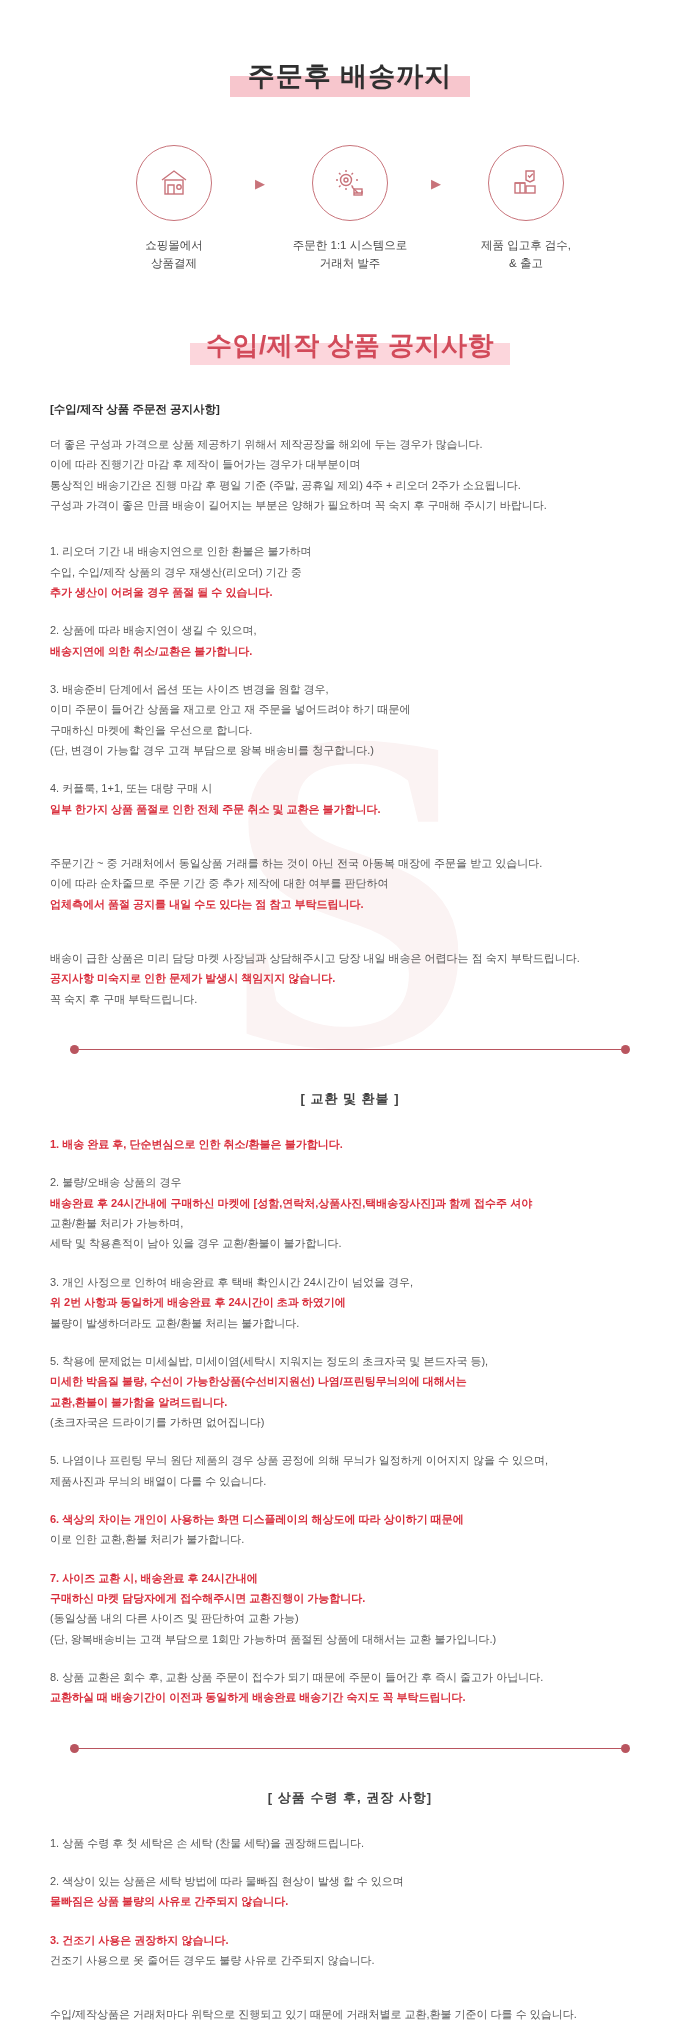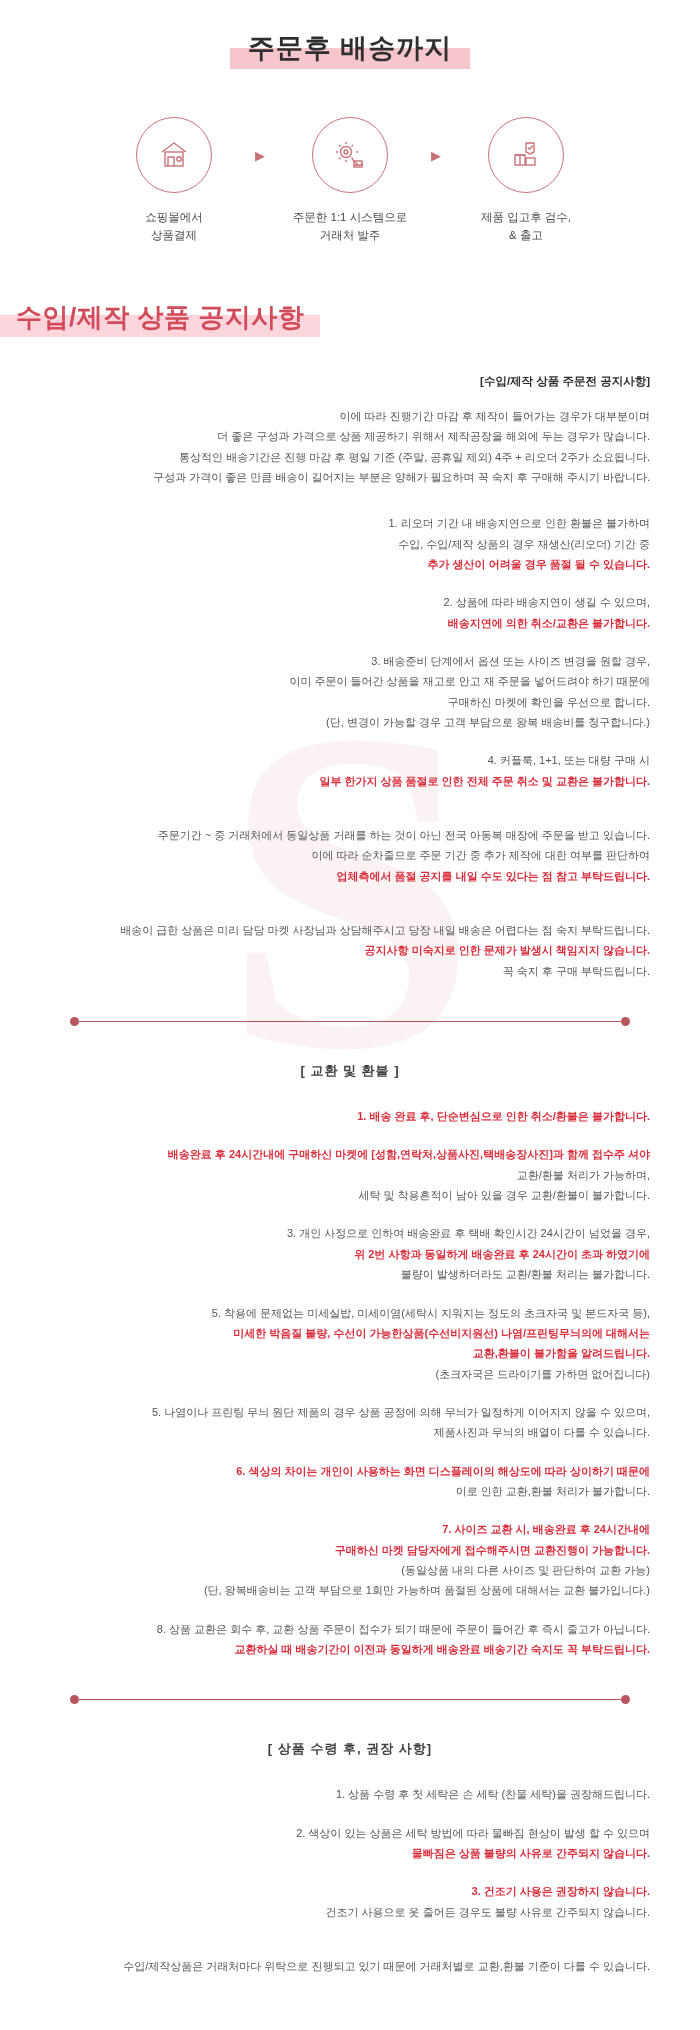--- a/index.html
+++ b/index.html
@@ -28,21 +28,21 @@
     font-family:"Liberation Serif","DejaVu Serif",serif;
     font-weight:700;
     z-index:0;
     user-select:none;
   }
   .content{position:relative;z-index:1;}
 
   
   .top-title-wrap{
     text-align:center;
-    padding-top:28px;
+    padding-top:56px;
   }
   .top-title{
     display:inline-block;
     font-size:27px;
     font-weight:bold;
     color:#2f2f2f;
     letter-spacing:1px;
     padding:2px 18px 3px;
     background:linear-gradient(to top,#f7c6cd 0%,#f7c6cd 52%,transparent 52%,transparent 100%);
   }
@@ -76,34 +76,34 @@
   }
   .arrow{
     margin-top:32px;
     width:14px;
     color:#c8737a;
     font-size:13px;
     line-height:1;
   }
 
   
-  .sec-head-wrap{text-align:left;margin-top:54px;}
+  .sec-head-wrap{text-align:center;margin-top:54px;}
   .sec-head{
     display:inline-block;
     font-size:26px;
     font-weight:bold;
     color:#d24b5a;
     letter-spacing:0.5px;
     padding:1px 16px 2px;
     background:linear-gradient(to top,#fcd6dc 0%,#fcd6dc 58%,transparent 58%,transparent 100%);
   }
 
   
   .block{
-    text-align:right;
+    text-align:left;
     font-size:11px;
     line-height:1.85;
     color:#555;
     margin:0 auto;
     width:600px;
   }
   .b-title{
     font-weight:bold;
     color:#2d2d2d;
     font-size:11.5px;
@@ -216,22 +216,22 @@
     <div class="sec-head-wrap">
       <span class="sec-head">수입/제작 상품 공지사항</span>
     </div>
 
     <div class="gap-34"></div>
 
     <div class="block">
       <div class="b-title">[수입/제작 상품 주문전 공지사항]</div>
       <div class="gap-14"></div>
       <div>
+        <div>더 좋은 구성과 가격으로 상품 제공하기 위해서 제작공장을 해외에 두는 경우가 많습니다.</div>
         <div>이에 따라 진행기간 마감 후 제작이 들어가는 경우가 대부분이며</div>
-        <div>더 좋은 구성과 가격으로 상품 제공하기 위해서 제작공장을 해외에 두는 경우가 많습니다.</div>
         <div>통상적인 배송기간은 진행 마감 후 평일 기준 (주말, 공휴일 제외) 4주 + 리오더 2주가 소요됩니다.</div>
         <div>구성과 가격이 좋은 만큼 배송이 길어지는 부분은 양해가 필요하며 꼭 숙지 후 구매해 주시기 바랍니다.</div>
       </div>
       <div class="gap-26"></div>
 
       <div>
         <div>1. 리오더 기간 내 배송지연으로 인한 환불은 불가하며</div>
         <div>수입, 수입/제작 상품의 경우 재생산(리오더) 기간 중</div>
         <div class="red">추가 생산이 어려울 경우 품절 될 수 있습니다.</div>
       </div>
@@ -283,20 +283,21 @@
     <div class="gap-26"></div>
 
     <div class="block">
 
       <div>
         <div class="red">1. 배송 완료 후, 단순변심으로 인한 취소/환불은 불가합니다.</div>
       </div>
       <div class="gap-18"></div>
 
       <div>
+        <div>2. 불량/오배송 상품의 경우</div>
         <div class="red">배송완료 후 24시간내에 구매하신 마켓에 [성함,연락처,상품사진,택배송장사진]과 함께 접수주 셔야</div>
         <div>교환/환불 처리가 가능하며,</div>
         <div>세탁 및 착용흔적이 남아 있을 경우 교환/환불이 불가합니다.</div>
       </div>
       <div class="gap-18"></div>
 
       <div>
         <div>3. 개인 사정으로 인하여 배송완료 후 택배 확인시간 24시간이 넘었을 경우,</div>
         <div class="red">위 2번 사항과 동일하게 배송완료 후 24시간이 초과 하였기에</div>
         <div>불량이 발생하더라도 교환/환불 처리는 불가합니다.</div>

